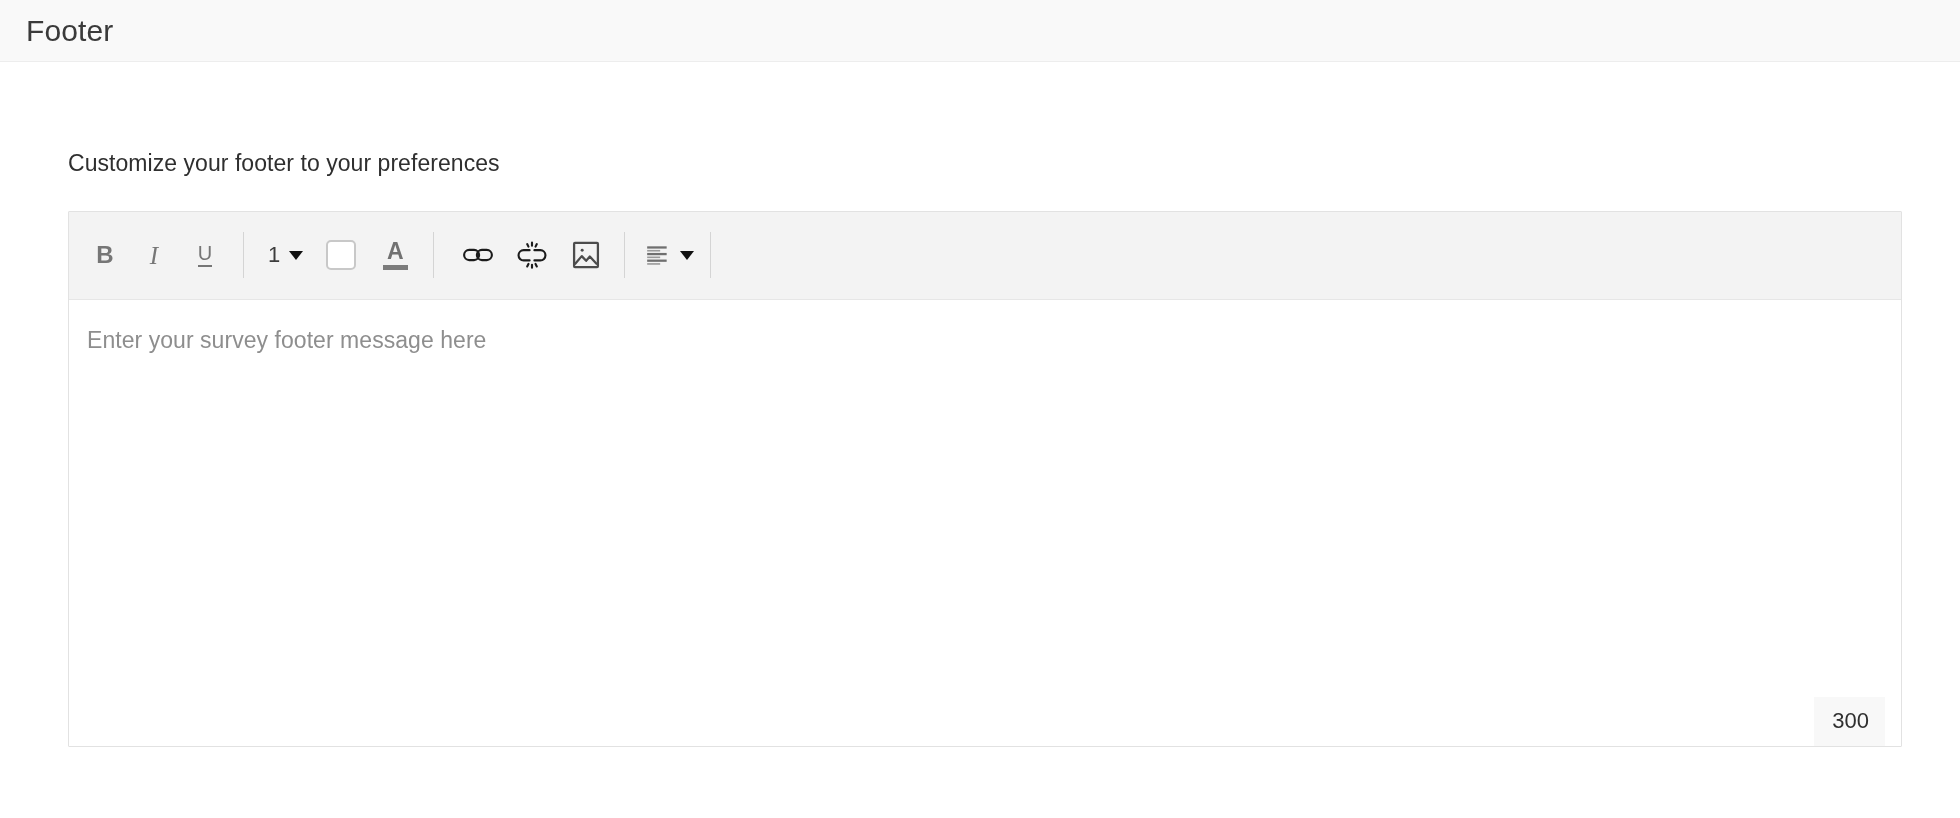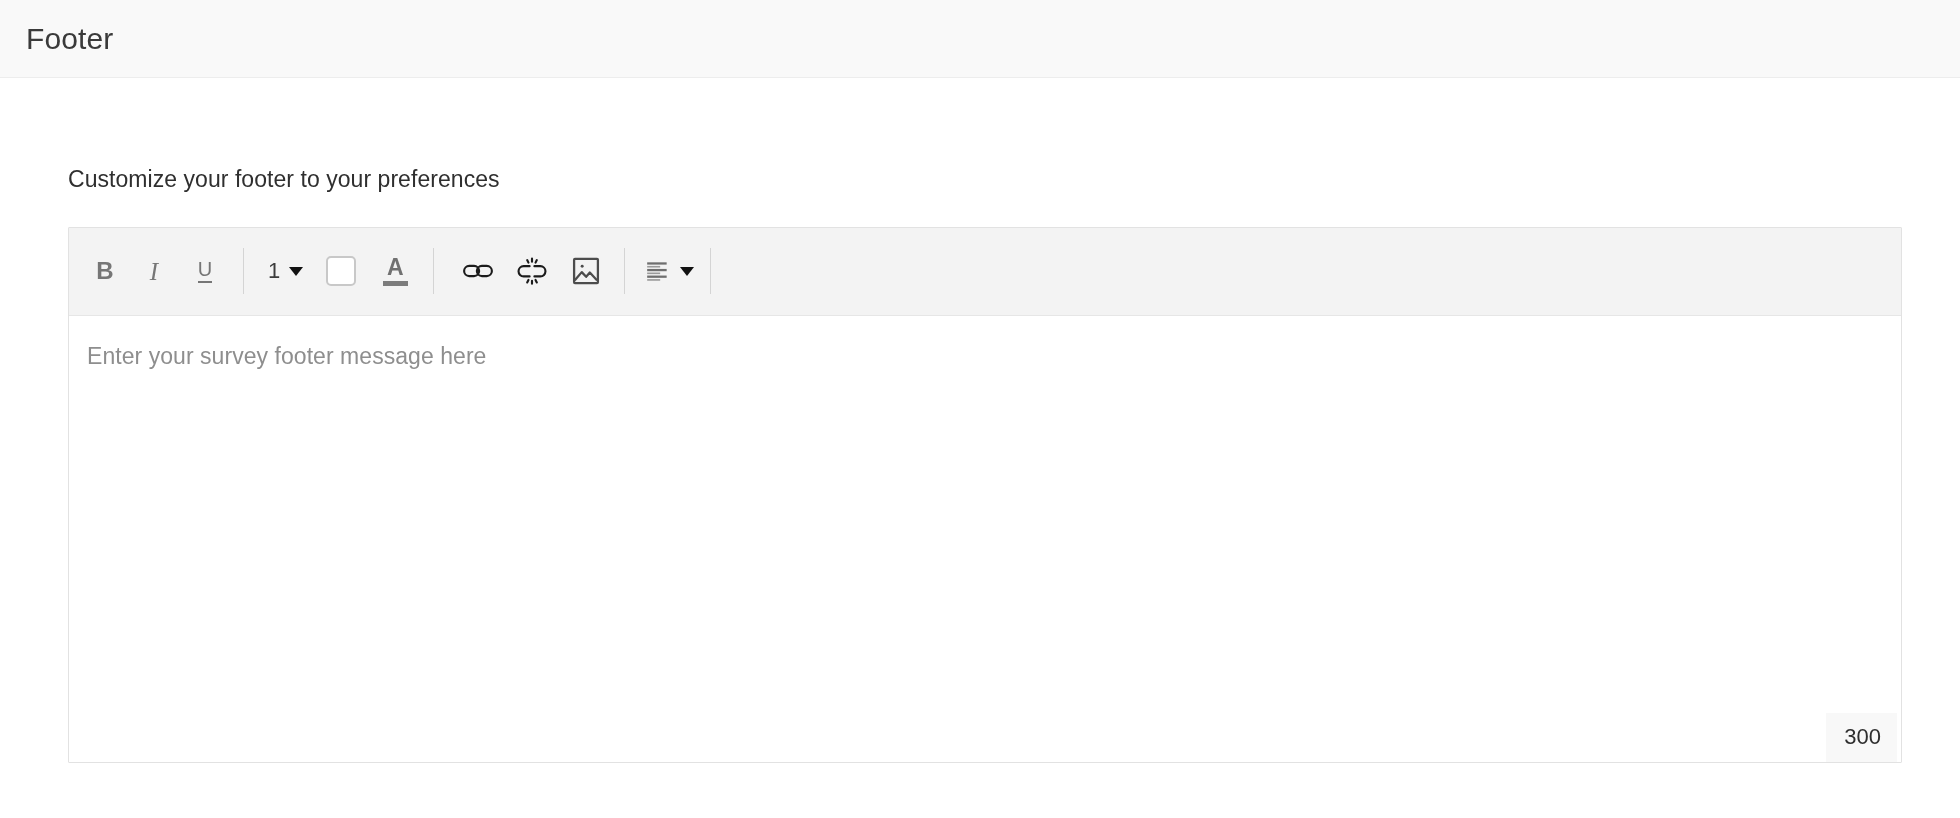--- a/index.html
+++ b/index.html
@@ -9,21 +9,21 @@
     padding: 0;
     width: 1960px;
     height: 818px;
     background: #ffffff;
     font-family: "Liberation Sans", sans-serif;
     overflow: hidden;
   }
 
   
   .page-header {
-    height: 78px;
+    height: 62px;
     background: #f9f9f9;
     border-bottom: 1px solid #ededed;
     display: flex;
     align-items: center;
     padding-left: 26px;
   }
   .page-header-title {
     font-size: 30px;
     font-weight: 400;
     color: #3a3a3a;
@@ -183,21 +183,21 @@
     padding: 27px 22px 0 18px;
   }
   .editor-placeholder {
     font-size: 23px;
     color: #8e8e8e;
     line-height: 1.2;
     letter-spacing: 0.05px;
   }
   .char-counter {
     position: absolute;
-    right: 4px;
+    right: 16px;
     bottom: 0;
     background: #f8f8f8;
     color: #2f2f2f;
     font-size: 22px;
     line-height: 1;
     padding: 13px 16px 14px 18px;
   }
 </style>
 </head>
 <body>

